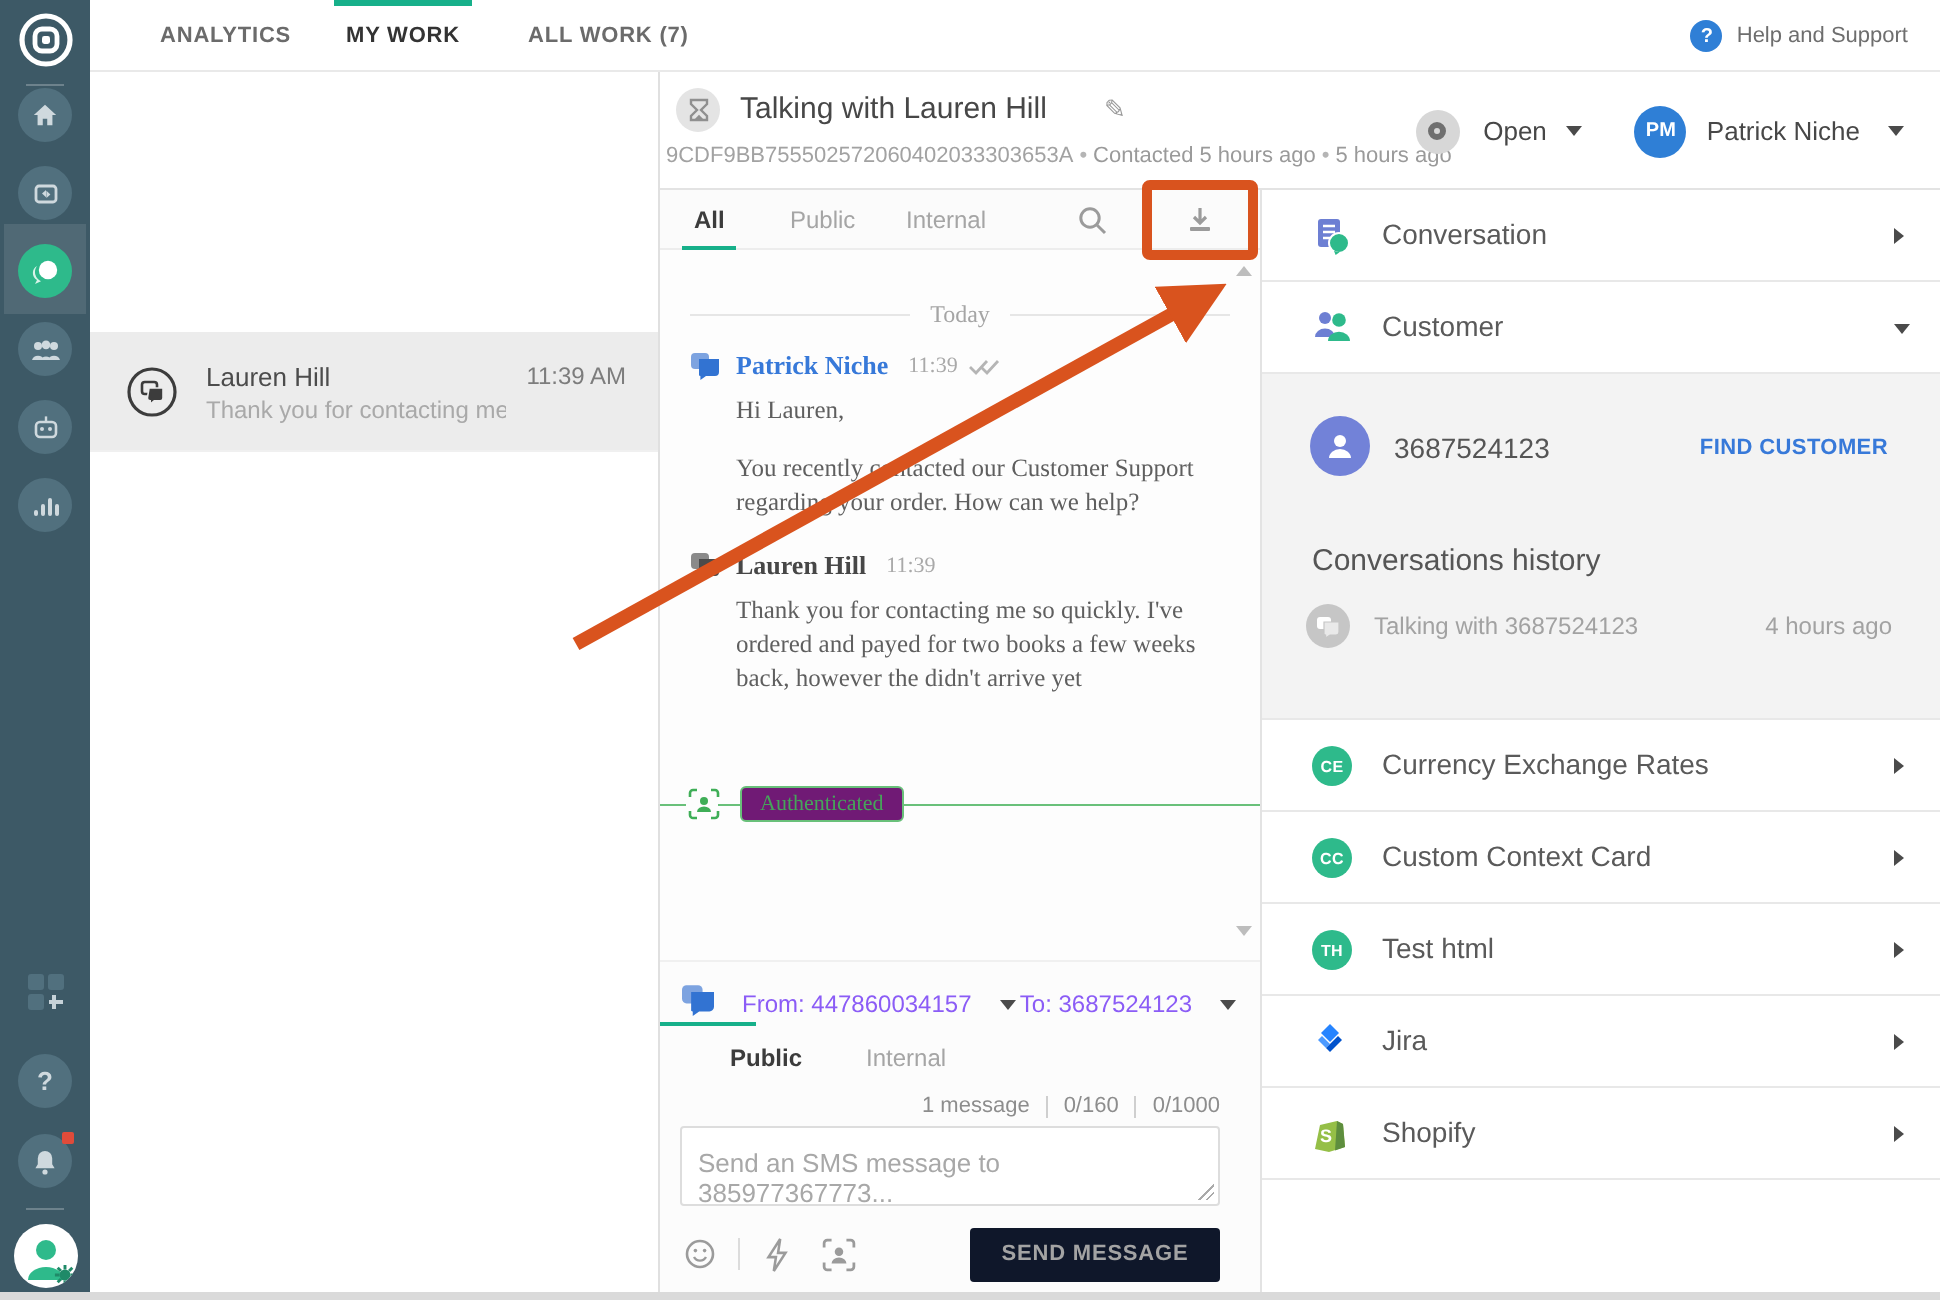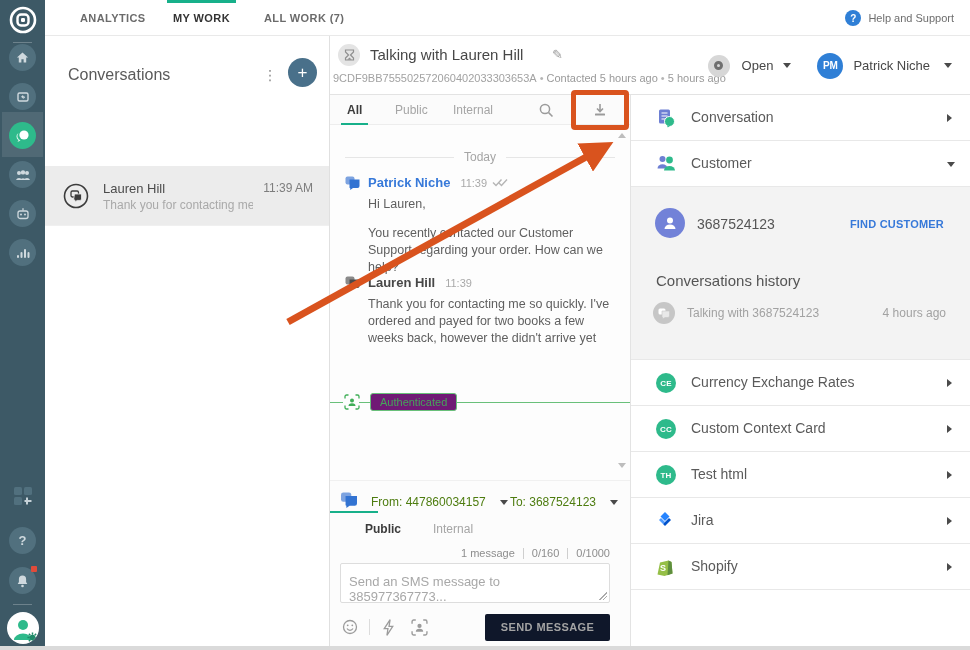--- a/index.html
+++ b/index.html
@@ -56,21 +56,21 @@
   .status-group .pad-r { margin-right:18px; }
 
   
   .chat-col { position:absolute; left:330px; top:95px; width:300px; height:555px; background:#fdfdfd; }
   .chat-tabs { position:absolute; left:0; top:0; width:100%; height:30px; border-bottom:1px solid #ededed; background:#fbfbfb; }
   .ftab { position:absolute; top:0; height:30px; line-height:30px; font-size:12px; color:#a5a5a5; cursor:pointer; }
   .ftab.active { color:#3c3c3c; font-weight:bold; }
   .ftab.active::after { content:""; position:absolute; left:-6px; right:-6px; bottom:0; height:2px; background:#17b08a; }
   .ticon { position:absolute; top:7px; width:16px; height:16px; cursor:pointer; }
 
-  .messages { position:absolute; left:0; top:30px; width:100%; height:355px; }
+  .messages { position:absolute; left:0; top:30px; width:100%; height:355px;font-family:Liberation Serif, serif; }
   .scroll-arrow { position:absolute; right:4px; width:0; height:0; border-left:4px solid transparent; border-right:4px solid transparent; }
   .sa-up { top:8px; border-bottom:5px solid #bdbdbd; }
   .sa-down { top:338px; border-top:5px solid #bdbdbd; }
   .date-divider { position:absolute; left:15px; right:15px; top:25px; display:flex; align-items:center; gap:10px; }
   .date-divider .line { flex:1; height:1px; background:#e6e6e6; }
   .date-divider .txt { font-size:12px; color:#a5a5a5; }
   .msg { position:absolute; left:15px; right:12px; }
   .msg-icon { position:absolute; left:0; top:1px; width:15px; height:14px; }
   .msg-author { font-size:13px; font-weight:bold; }
   .msg-author.blue { color:#3779d9; }
@@ -82,21 +82,21 @@
   .auth-divider { position:absolute; left:0; right:0; top:268px; height:18px; }
   .auth-line { position:absolute; left:0; right:0; top:9px; height:1px; background:#69c07a; }
   .auth-icon { position:absolute; left:13px; top:1px; width:16px; height:16px; background:#fdfdfd; padding:0 1px; }
   .auth-badge { position:absolute; left:40px; top:0; background:#701a75; border:1px solid #69c07a; border-radius:3px; padding:2px 9px; font-size:11px; color:#46a55a; }
 
   
   .composer { position:absolute; left:0; bottom:0; width:100%; height:170px; background:#fcfcfc; border-top:1px solid #f0f0f0; }
   .comp-row1 { position:absolute; left:10px; top:11px; right:12px; height:20px; display:flex; align-items:center; }
   .chan-tab { display:flex; align-items:center; padding-bottom:4px; }
   .chan-underline { position:absolute; left:0px; top:30px; width:48px; height:2px; background:#17b08a; }
-  .fromto { font-size:12px; color:#4d7c0f; margin-left:13px; }
+  .fromto { font-size:12px; color:#8b5cf6; margin-left:13px; }
   .comp-row1 .caret { margin-left:14px; }
   .comp-row1 .to { margin-left:auto; }
   .comp-tabs { position:absolute; left:35px; top:41px; display:flex; gap:32px; }
   .ctab { font-size:12px; color:#a5a5a5; cursor:pointer; }
   .ctab.active { color:#3c3c3c; font-weight:bold; }
   .counters { position:absolute; right:20px; top:66px; display:flex; align-items:center; gap:8px; font-size:11px; color:#8d8d8d; }
   .counters .vsep { width:1px; height:11px; background:#cfcfcf; }
   .ta-wrap { position:absolute; left:10px; top:82px; width:270px; height:40px; background:#fff; border:1px solid #ddd; border-radius:2px; }
   .ta-wrap textarea { width:100%; height:100%; border:none; outline:none; resize:none; font-size:13px; color:#555; padding:10px 8px; font-family:"Liberation Sans",sans-serif; background:transparent; }
   .ta-wrap textarea::placeholder { color:#a8a8a8; }
@@ -249,25 +249,20 @@
   <div class="top-tab" style="left:35px">ANALYTICS</div>
   <div class="top-tab active" style="left:128px">MY WORK</div>
   <div class="top-tab" style="left:219px">ALL WORK (7)</div>
   <div class="help">
     <span class="help-q">?</span>
     <span class="help-label">Help and Support</span>
   </div>
 </header>
 
 <section class="conv-panel">
-  <div class="conv-head">
-    <span class="conv-title">Conversations</span>
-    <span class="kebab">⋮</span>
-    <span class="add-btn">+</span>
-  </div>
 
 
   <div class="conv-item selected" style="top:130px">
     <span class="chan-ring">
       <svg width="26" height="26" viewBox="0 0 26 26">
         <circle cx="13" cy="13" r="11.5" fill="none" stroke="#3c3c3c" stroke-width="1.6"></circle>
         <rect x="8" y="8" width="7.5" height="6" rx="1.4" fill="none" stroke="#3c3c3c" stroke-width="1.3"></rect>
         <path d="M11.5 11 h7 v5 a1.4 1.4 0 0 1 -1.4 1.4 h-3 l-2 1.6 v-1.6 a1.4 1.4 0 0 1 -1.4 -1.4 Z" fill="#3c3c3c" stroke="#ececec" stroke-width="0.8"></path>
       </svg>
     </span>

